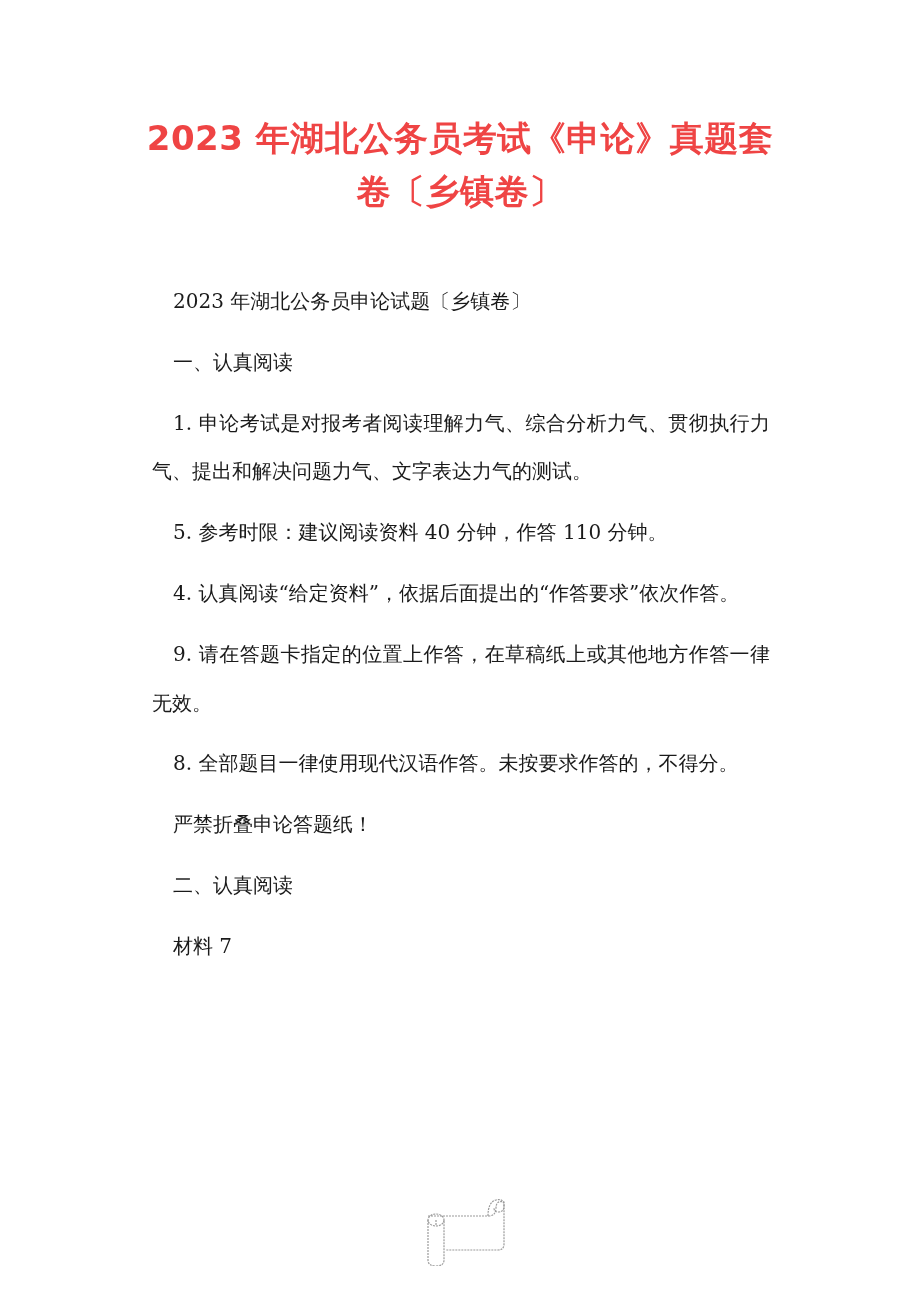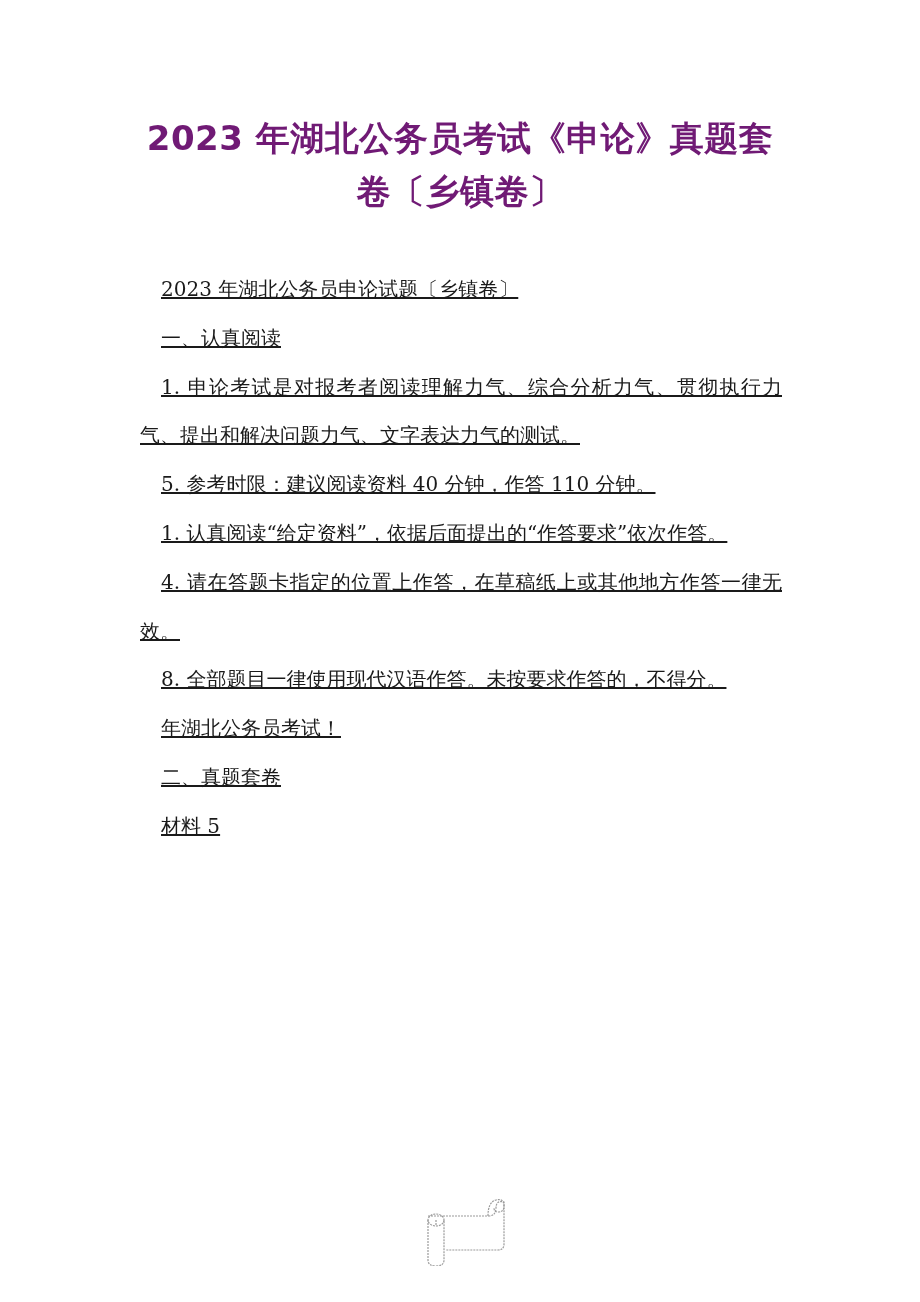--- a/index.html
+++ b/index.html
@@ -24,66 +24,65 @@
     .title {
       position: absolute;
       left: 130px;
       top: 112px;
       width: 660px;
       text-align: center;
       font-family: "DejaVu Sans", "Liberation Sans", sans-serif;
       font-weight: bold;
       font-size: 34px;
       line-height: 53px;
-      color: #701a75;
+      color: #ef4444;
       margin: 0;
       letter-spacing: 0.5px;
     }
     .body {
       position: absolute;
       left: 140px;
       top: 265px;
       width: 642px;
       font-family: "DejaVu Serif", "Liberation Serif", serif;
       font-size: 20px;
       line-height: 48.8px;
       color: #1a1a1a;
     }
     .body p {
-      margin: 0;
+      margin: 12px;
       text-indent: 21px;
       text-align: justify;
       word-break: break-all;
-      text-decoration: underline;
     }
     .scroll-icon {
       position: absolute;
       left: 416px;
       top: 1196px;
       width: 90px;
       height: 70px;
     }
   </style>
 </head>
 <body>
 
 <div class="page">
   <h1 class="title">2023 年湖北公务员考试《申论》真题套卷〔乡镇卷〕</h1>
 
   <div class="body">
     <p>2023 年湖北公务员申论试题〔乡镇卷〕</p>
     <p>一、认真阅读</p>
     <p>1. 申论考试是对报考者阅读理解力气、综合分析力气、贯彻执行力气、提出和解决问题力气、文字表达力气的测试。</p>
     <p>5. 参考时限：建议阅读资料 40 分钟，作答 110 分钟。</p>
-    <p>1. 认真阅读“给定资料”，依据后面提出的“作答要求”依次作答。</p>
-    <p>4. 请在答题卡指定的位置上作答，在草稿纸上或其他地方作答一律无效。</p>
+    <p>4. 认真阅读“给定资料”，依据后面提出的“作答要求”依次作答。</p>
+    <p>9. 请在答题卡指定的位置上作答，在草稿纸上或其他地方作答一律无效。</p>
     <p>8. 全部题目一律使用现代汉语作答。未按要求作答的，不得分。</p>
-    <p>年湖北公务员考试！</p>
-    <p>二、真题套卷</p>
-    <p>材料 5</p>
+    <p>严禁折叠申论答题纸！</p>
+    <p>二、认真阅读</p>
+    <p>材料 7</p>
   </div>
 
   <div class="scroll-icon">
     <svg width="90" height="70" viewBox="0 0 90 70" xmlns="http://www.w3.org/2000/svg">
       <g fill="none" stroke="#9a9a9a" stroke-width="1.2" stroke-dasharray="2 1">
 
         <path d="M12 20 L72 20 Q80 20 80 12 Q80 4 88 6 L88 48 Q88 54 82 54 L30 54"></path>
 
         <path d="M72 20 Q72 6 80 4 Q88 2 88 10 Q88 16 82 16 Q78 16 78 12"></path>
 

